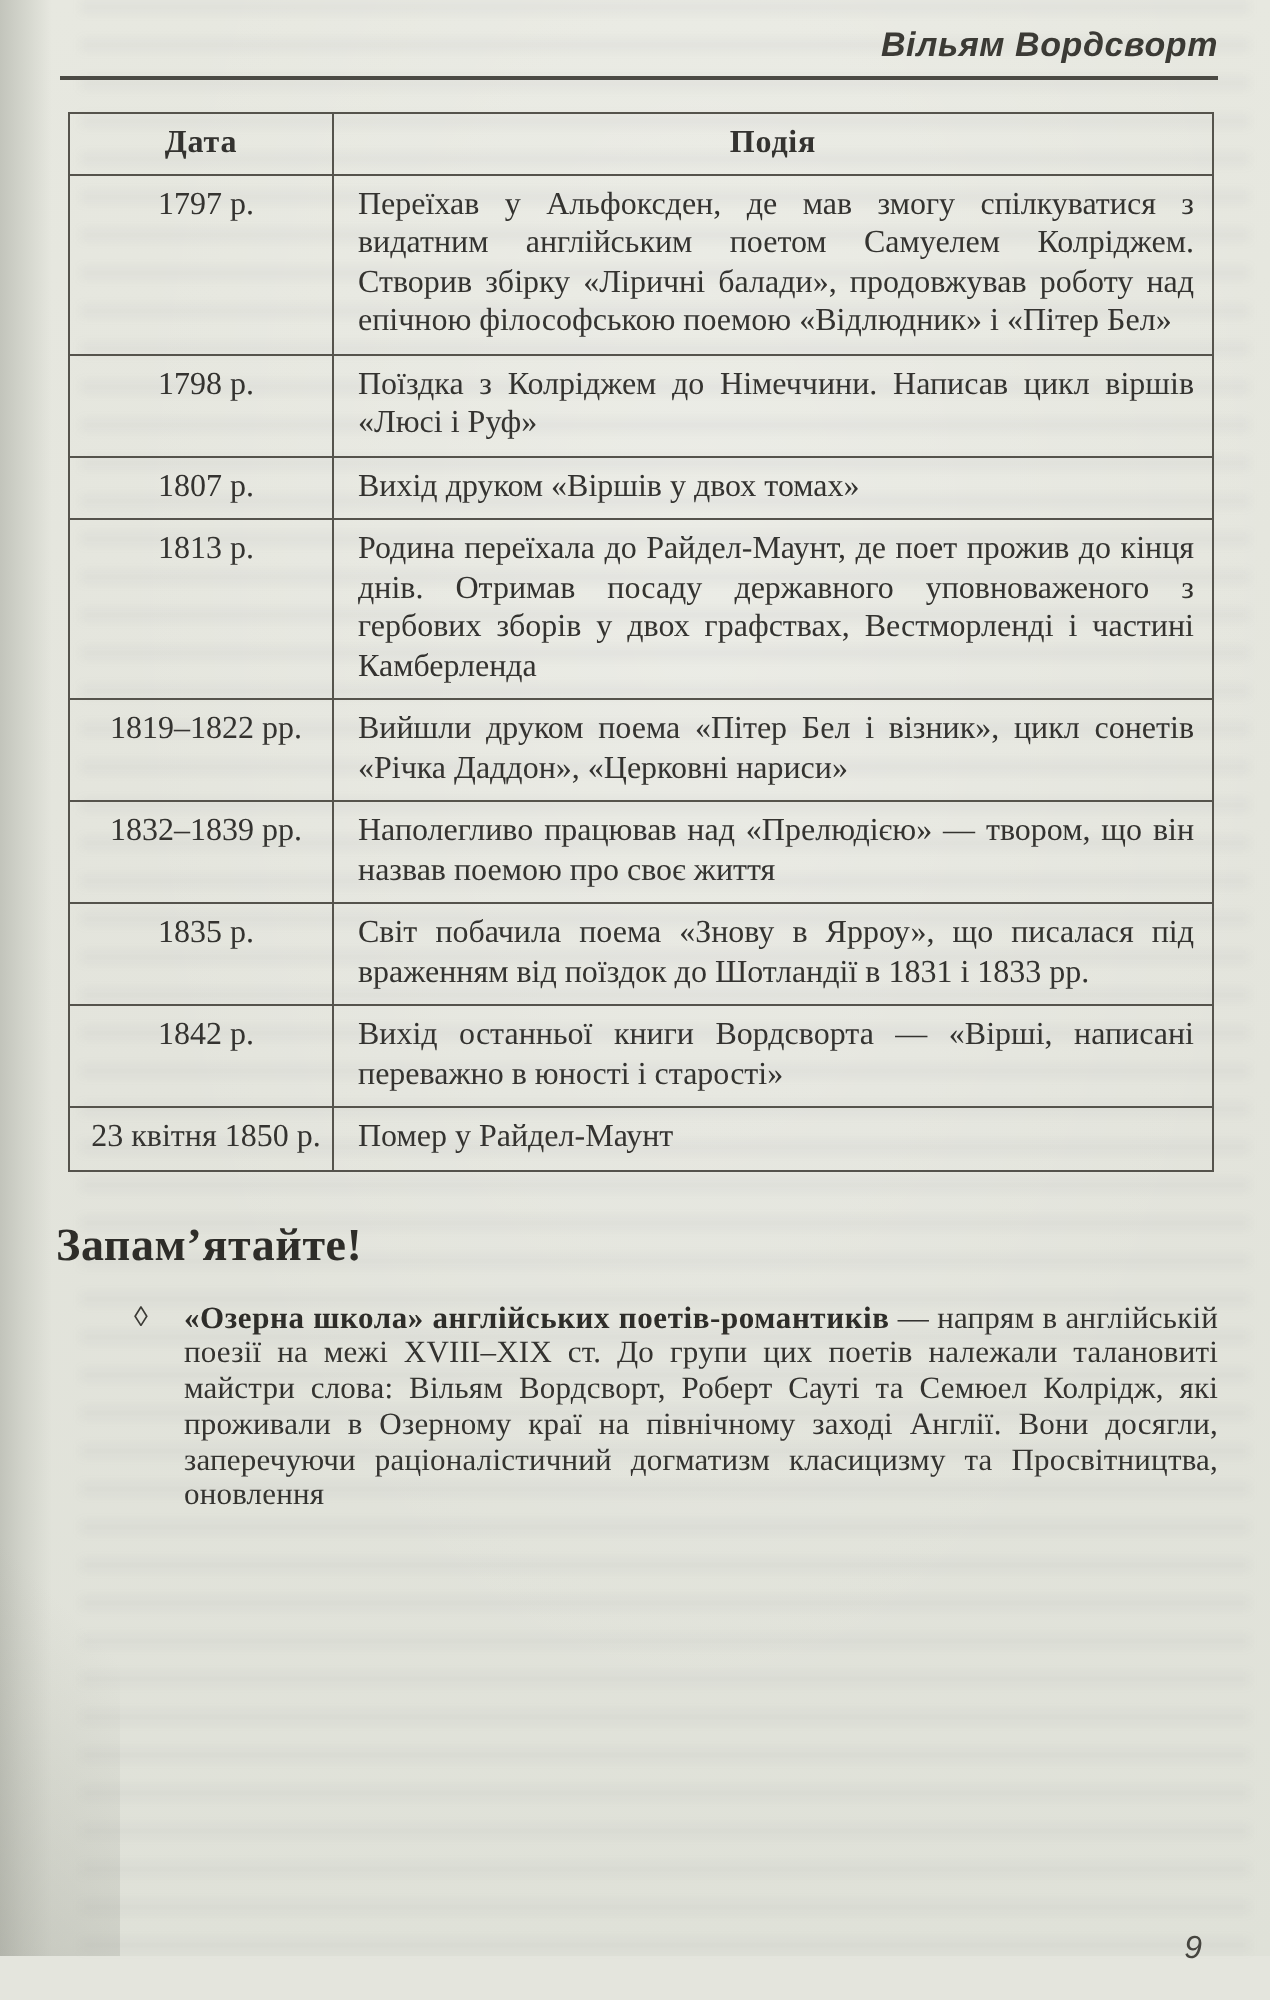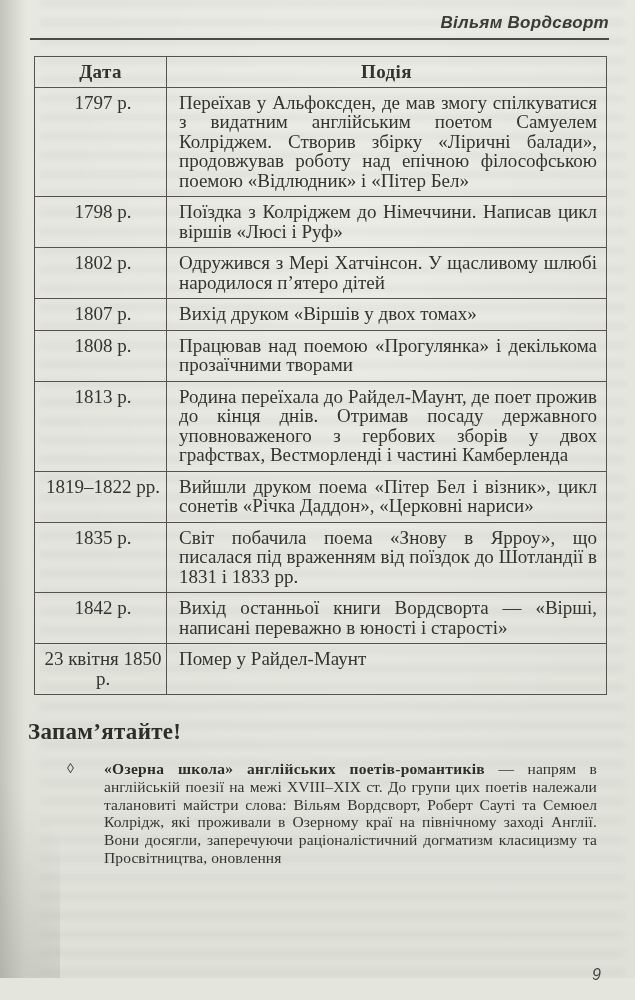--- a/index.html
+++ b/index.html
@@ -62,21 +62,21 @@
     font-weight: bold;
     font-size: 17px;
     color: #3b3a35;
     border-bottom: 2px solid #4b4a44;
     letter-spacing: 0.3px;
   }
   table.timeline {
     margin: 16px 2px 0 4px;
     width: calc(100% - 6px);
     border-collapse: collapse;
-    font-size: 19px;
+    font-size: 16px;
     line-height: 19.5px;
     color: #343330;
   }
   table.timeline th,
   table.timeline td {
     border: 1.5px solid #55534c;
     vertical-align: top;
   }
   table.timeline th {
     font-weight: bold;
@@ -107,21 +107,21 @@
     padding-left: 62px;
   }
   .bullet-glyph {
     position: absolute;
     left: 37px;
     top: 1px;
     font-size: 14px;
     color: #3b3a35;
   }
   .bullet-item p {
-    margin: 12px;
+    margin: 0;
     font-size: 15.5px;
     line-height: 17.8px;
     text-align: justify;
     letter-spacing: 0.1px;
   }
   .bullet-item b {
     color: #2e2d29;
     letter-spacing: 0.3px;
   }
   .page-number {
@@ -158,38 +158,34 @@
       <tbody>
         <tr>
           <td class="date-cell">1797 р.</td>
           <td class="event-cell">Переїхав у Альфоксден, де мав змогу спілкуватися з видатним англійським поетом Самуелем Колріджем. Створив збірку «Ліричні балади», продовжував роботу над епічною філософською поемою «Відлюдник» і «Пітер Бел»</td>
         </tr>
         <tr>
           <td class="date-cell">1798 р.</td>
           <td class="event-cell">Поїздка з Колріджем до Німеччини. Написав цикл віршів «Люсі і Руф»</td>
         </tr>
         <tr>
-          <td class="date-cell">1802 р.</td>
-          <td class="event-cell">Одружився з Мері Хатчінсон. У щасливому шлюбі народилося п’ятеро дітей</td>
-        </tr>
-        <tr>
           <td class="date-cell">1807 р.</td>
           <td class="event-cell">Вихід друком «Віршів у двох томах»</td>
         </tr>
         <tr>
-          <td class="date-cell">1808 р.</td>
-          <td class="event-cell">Працював над поемою «Прогулянка» і декількома прозаїчними творами</td>
-        </tr>
-        <tr>
           <td class="date-cell">1813 р.</td>
           <td class="event-cell">Родина переїхала до Райдел-Маунт, де поет прожив до кінця днів. Отримав посаду державного уповноваженого з гербових зборів у двох графствах, Вестморленді і частині Камберленда</td>
         </tr>
         <tr>
           <td class="date-cell">1819–1822 рр.</td>
           <td class="event-cell">Вийшли друком поема «Пітер Бел і візник», цикл сонетів «Річка Даддон», «Церковні нариси»</td>
+        </tr>
+        <tr>
+          <td class="date-cell">1832–1839 рр.</td>
+          <td class="event-cell">Наполегливо працював над «Прелюдією» — твором, що він назвав поемою про своє життя</td>
         </tr>
         <tr>
           <td class="date-cell">1835 р.</td>
           <td class="event-cell">Світ побачила поема «Знову в Ярроу», що писалася під враженням від поїздок до Шотландії в 1831 і 1833 рр.</td>
         </tr>
         <tr>
           <td class="date-cell">1842 р.</td>
           <td class="event-cell">Вихід останньої книги Вордсворта — «Вірші, написані переважно в юності і старості»</td>
         </tr>
         <tr>

